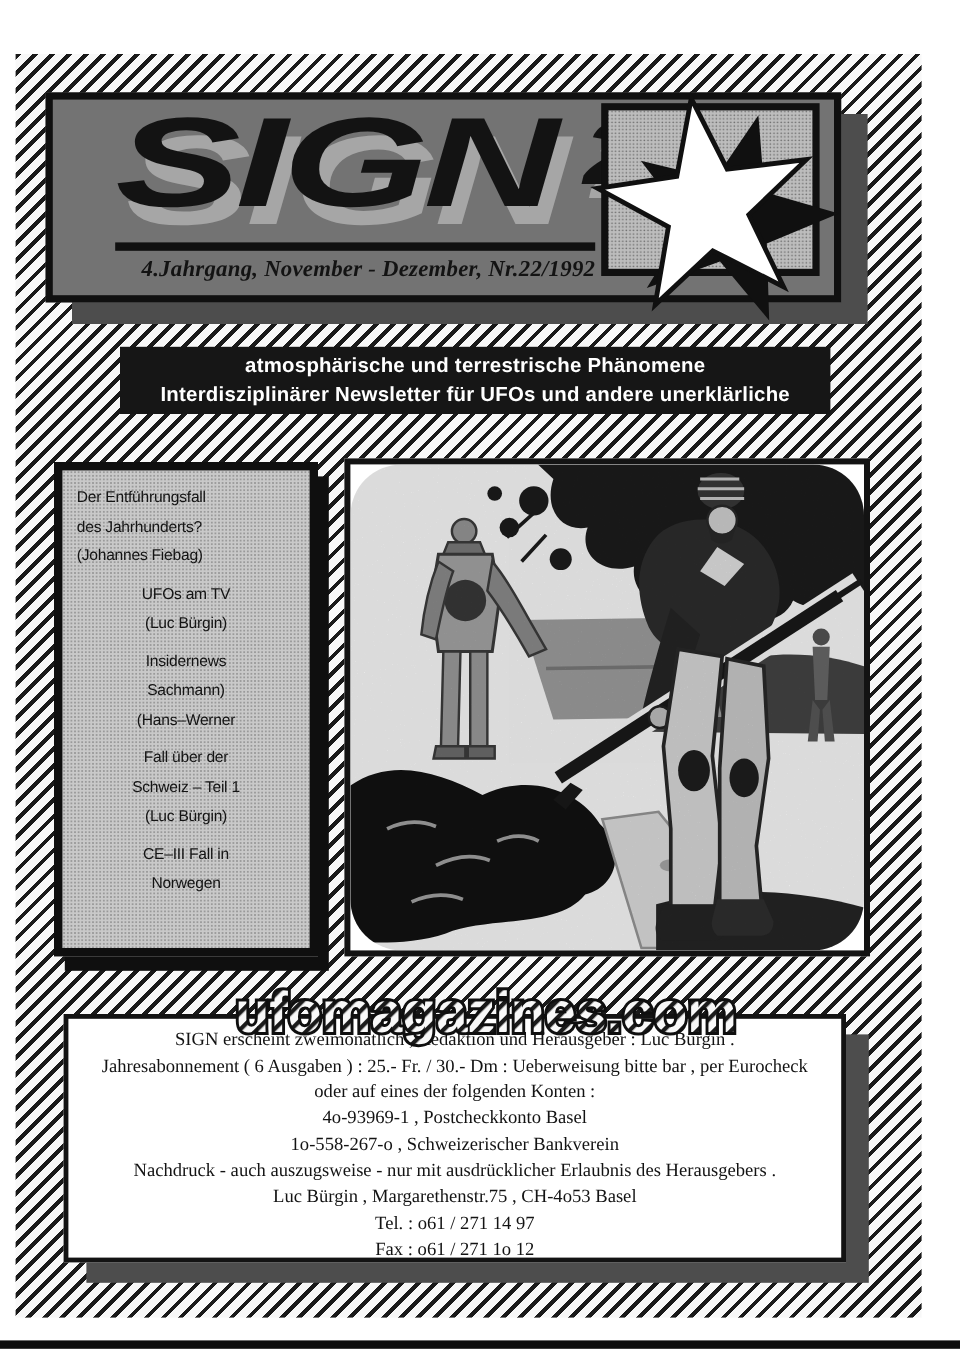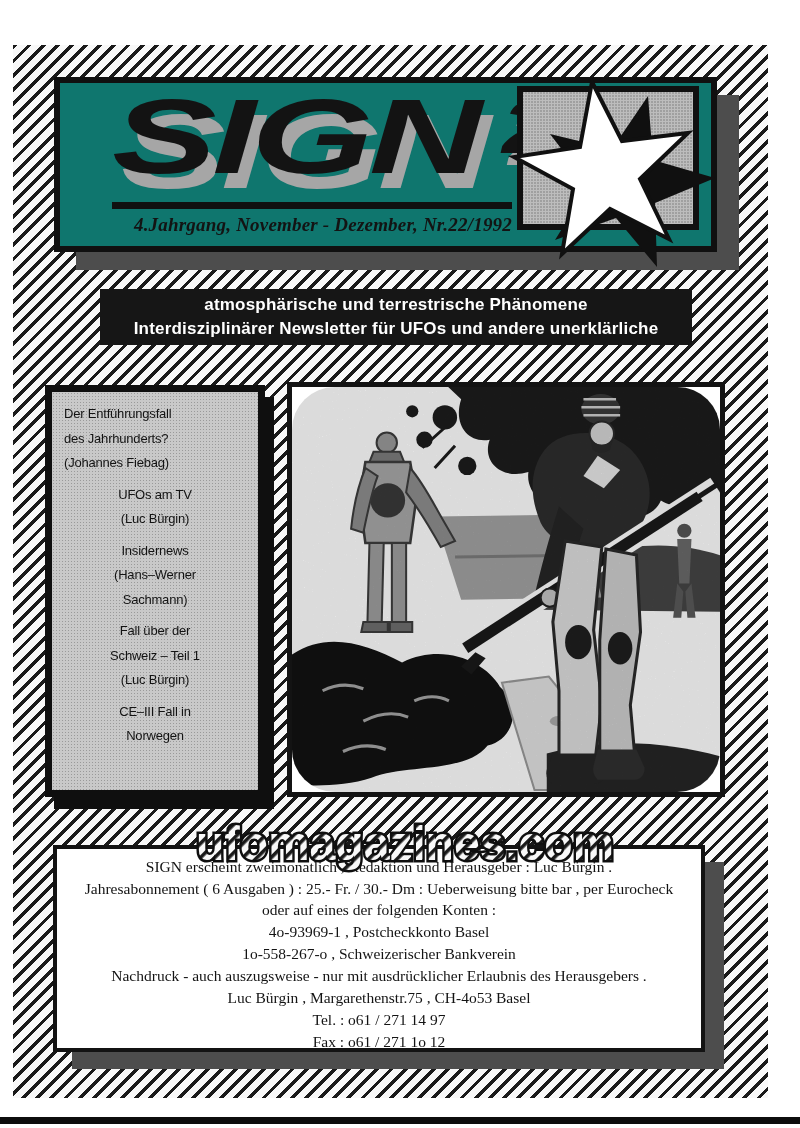--- a/index.html
+++ b/index.html
@@ -4,22 +4,22 @@
 <style>
   html,body{margin:0;padding:0;background:#ffffff;}
   .page{position:relative;width:800px;height:1128px;background:#ffffff;overflow:hidden;
         font-family:"Liberation Sans",sans-serif;color:#131313;}
   
   .hatch{position:absolute;left:13px;top:45px;width:755px;height:1053px;
          background:repeating-linear-gradient(135deg,#1a1a1a 0px,#1a1a1a 3.4px,#f8f8f8 3.4px,#f8f8f8 10px);}
   .scan-bar{position:absolute;left:0;top:1117px;width:800px;height:7px;background:#0d0d0d;}
 
   
-  .header-box{position:absolute;left:54px;top:77px;width:663px;height:175px;box-sizing:border-box;
-              background:#0f766e;border:6px solid #101010;box-shadow:22px 18px 0 #4d4d4d;z-index:2;}
+  .header-box{position:absolute;left:38px;top:77px;width:663px;height:175px;box-sizing:border-box;
+              background:#737373;border:6px solid #101010;box-shadow:22px 18px 0 #4d4d4d;z-index:2;}
   .sign-title{position:absolute;left:52px;top:0;font-style:italic;font-weight:900;font-size:106px;
               line-height:1;letter-spacing:-3px;color:#131313;transform:scaleX(1.48);transform-origin:left top;
               text-shadow:6px 15px 0 #a6a6a6;white-space:nowrap;}
   .sign-issue{position:absolute;left:442px;top:8px;font-style:italic;font-weight:900;font-size:74px;
               line-height:1;letter-spacing:-2px;color:#131313;transform:scaleX(1.25);transform-origin:left top;
               text-shadow:5px 12px 0 #a6a6a6;}
   .sign-rule{position:absolute;left:52px;top:119px;width:400px;height:7px;background:#101010;}
   .sign-subtitle{position:absolute;left:52px;top:131px;width:400px;text-align:right;
                  font-family:"Liberation Serif",serif;font-weight:600;font-size:19px;letter-spacing:.2px;font-style:italic;}
   .star-svg{position:absolute;left:450px;top:0;width:215px;height:215px;overflow:visible;z-index:5;}
@@ -91,22 +91,22 @@
           <div>Der Entführungsfall</div>
           <div>des Jahrhunderts?</div>
           <div>(Johannes Fiebag)</div>
         </div>
         <div class="toc-item ta-center">
           <div>UFOs am TV</div>
           <div>(Luc Bürgin)</div>
         </div>
         <div class="toc-item ta-center">
           <div>Insidernews</div>
+          <div>Sachmann)</div>
           <div>(Hans–Werner</div>
-          <div>Sachmann)</div>
         </div>
         <div class="toc-item ta-center">
           <div>Fall über der</div>
           <div>Schweiz – Teil 1</div>
           <div>(Luc Bürgin)</div>
         </div>
         <div class="toc-item ta-center">
           <div>CE–III Fall in</div>
           <div>Norwegen</div>
         </div>

